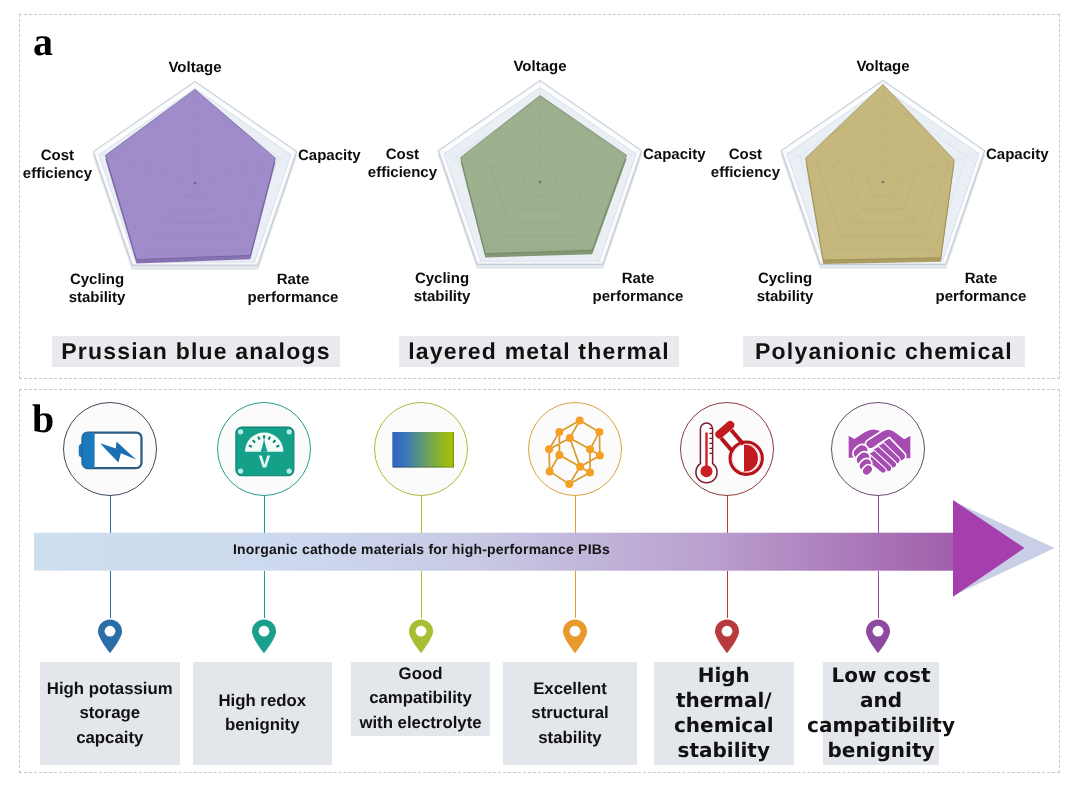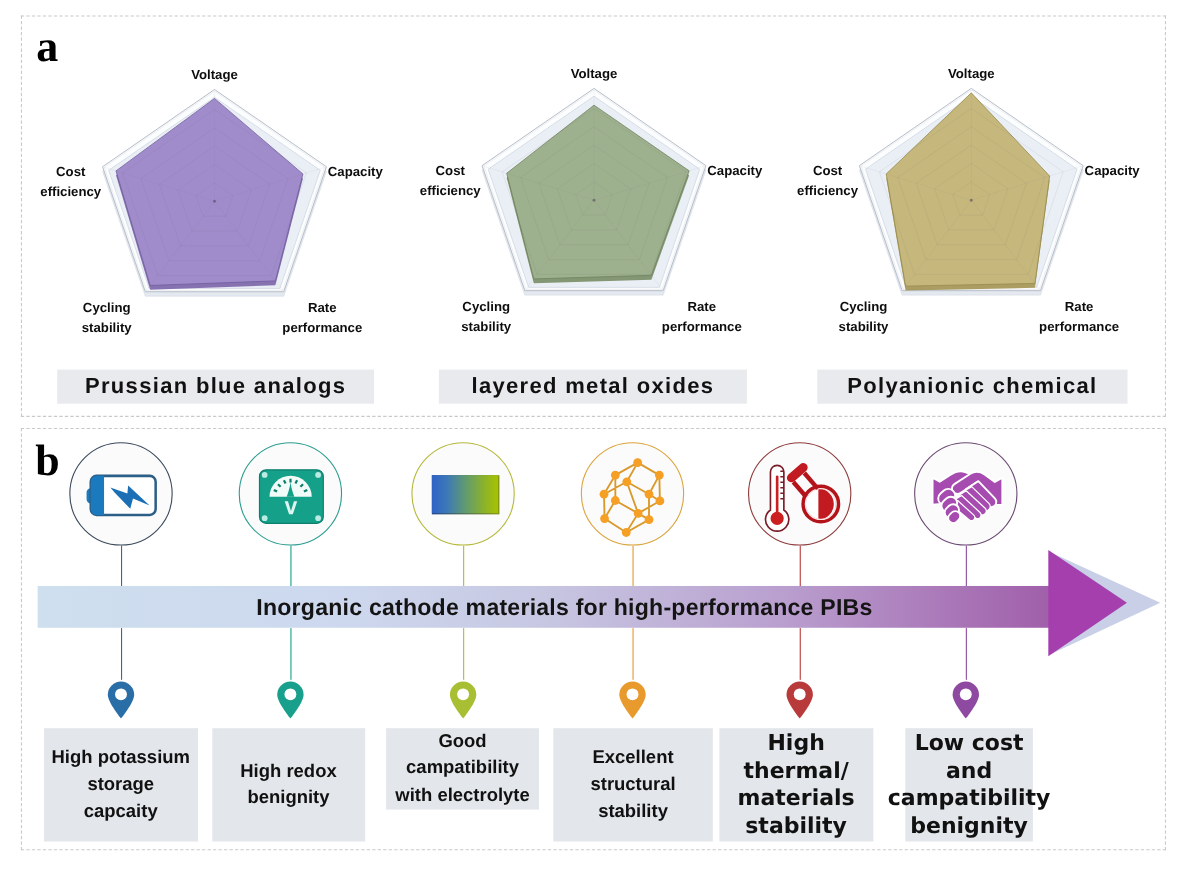--- a/index.html
+++ b/index.html
@@ -3,29 +3,29 @@
 <meta charset="utf-8">
 <style>
   html,body{margin:0;padding:0;}
   *{-webkit-font-smoothing:antialiased;text-rendering:geometricPrecision;}
   body{width:1080px;height:797px;background:#ffffff;font-family:"Liberation Sans",sans-serif;position:relative;overflow:hidden;}
   .panel{position:absolute;border:1px dashed #c9c9c9;box-sizing:border-box;}
   #panel-a{left:19px;top:14px;width:1041px;height:365px;}
   #panel-b{left:19px;top:389px;width:1041px;height:384px;}
   .panel-letter{position:absolute;font-family:"Liberation Serif",serif;font-weight:bold;font-size:40px;color:#000;line-height:40px;}
   .radar{position:absolute;}
-  .radar-label{position:absolute;font-size:12px;font-weight:bold;color:#0d0d0d;line-height:18px;text-align:center;white-space:nowrap;}
-  .radar-title{position:absolute;background:#e8eaed;font-size:20px;font-weight:bold;color:#111;text-align:center;letter-spacing:1.2px;display:flex;align-items:center;justify-content:center;}
+  .radar-label{position:absolute;font-size:15px;font-weight:bold;color:#0d0d0d;line-height:18px;text-align:center;white-space:nowrap;}
+  .radar-title{position:absolute;background:#e8eaed;font-size:23px;font-weight:bold;color:#111;text-align:center;letter-spacing:1.2px;display:flex;align-items:center;justify-content:center;}
   .icon-circle{position:absolute;border-radius:50%;background:#fbfbfc;box-sizing:border-box;}
   .stem{position:absolute;width:1px;}
   .pin{position:absolute;}
   .info-box{position:absolute;background:#e3e6ea;display:flex;align-items:center;justify-content:center;text-align:center;font-size:16.8px;font-weight:bold;color:#111;line-height:24.5px;}
   .banner{position:absolute;}
   .info-box.alt-font{font-family:"DejaVu Sans",sans-serif;font-size:20px;line-height:25px;}
-  .banner-text{position:absolute;font-size:21px;font-weight:bold;color:#141414;white-space:nowrap;letter-spacing:0.20px;}
+  .banner-text{position:absolute;font-size:14px;font-weight:bold;color:#141414;white-space:nowrap;letter-spacing:0.20px;}
 </style>
 </head>
 <body>
 
 <div class="panel" id="panel-a">
   <span class="panel-letter" style="left:13px;top:7px">a</span>
   <div id="radars">
       <svg class="radar" width="260" height="260" viewBox="0 0 260 260" style="left: 45px; top: 38px;">
         <polygon points="130.00,32.35 231.76,102.59 192.89,216.24 67.11,216.24 28.24,102.59" fill="#e4e9f0" stroke="#d9dfe7" stroke-width="0.7"></polygon>
         <polygon points="130.00,28.35 231.76,98.59 192.89,212.24 67.11,212.24 28.24,98.59" fill="#fcfdfe" stroke="#b4bdc8" stroke-width="0.9"></polygon>
@@ -68,21 +68,21 @@
         <line x1="130" y1="130" x2="191.95" y2="211.00" stroke="#6b6478" stroke-width="0.6" opacity="0.10"></line>
         <line x1="130" y1="130" x2="68.05" y2="211.00" stroke="#6b6478" stroke-width="0.6" opacity="0.10"></line>
         <line x1="130" y1="130" x2="29.76" y2="99.06" stroke="#6b6478" stroke-width="0.6" opacity="0.10"></line>
         <circle cx="130" cy="130" r="1.3" fill="#4c4459" opacity="0.55"></circle>
       </svg>
       <div class="radar-label" style="left: 520px; top: 43px; transform: translateX(-50%);">Voltage</div>
       <div class="radar-label" style="left: 623px; top: 131px; transform: translateX(0px);">Capacity</div>
       <div class="radar-label" style="left: 618px; top: 255px; transform: translateX(-50%);">Rate<br>performance</div>
       <div class="radar-label" style="left: 422px; top: 255px; transform: translateX(-50%);">Cycling<br>stability</div>
       <div class="radar-label" style="left: 417px; top: 131px; transform: translateX(-100%);">Cost<br>efficiency</div>
-      <div class="radar-title" style="left: 379px; top: 321px; width: 280px; height: 31px;">layered metal oxides</div>
+      <div class="radar-title" style="left: 379px; top: 321px; width: 280px; height: 31px;">layered metal thermal</div>
       <svg class="radar" width="260" height="260" viewBox="0 0 260 260" style="left: 733px; top: 37px;">
         <polygon points="130.00,32.35 231.76,102.59 192.89,216.24 67.11,216.24 28.24,102.59" fill="#e4e9f0" stroke="#d9dfe7" stroke-width="0.7"></polygon>
         <polygon points="130.00,28.35 231.76,98.59 192.89,212.24 67.11,212.24 28.24,98.59" fill="#fcfdfe" stroke="#b4bdc8" stroke-width="0.9"></polygon>
         <polygon points="130.00,35.44 226.17,101.82 189.43,209.21 70.57,209.21 33.83,101.82" fill="#eaeff6" stroke="#cfd7e1" stroke-width="0.7"></polygon>
         <polygon points="130.00,36.42 201.23,112.01 187.86,209.66 70.25,212.12 52.66,110.13" fill="rgb(172,158,98)" stroke="none"></polygon>
         <polygon points="130.00,32.42 201.23,108.01 187.86,205.66 70.25,208.12 52.66,106.13" fill="#c6b87c" stroke="rgb(150,136,76)" stroke-width="0.7"></polygon>
         <polygon points="130.00,29.87 230.24,99.06 191.95,211.00 68.05,211.00 29.76,99.06" fill="none" stroke="#6b6478" stroke-width="0.6" opacity="0.15"></polygon>
         <polygon points="130.00,46.56 213.53,104.22 181.62,197.50 78.38,197.50 46.47,104.22" fill="none" stroke="#6b6478" stroke-width="0.6" opacity="0.15"></polygon>
         <polygon points="130.00,63.25 196.82,109.37 171.30,184.00 88.70,184.00 63.18,109.37" fill="none" stroke="#6b6478" stroke-width="0.6" opacity="0.15"></polygon>
         <polygon points="130.00,79.94 180.12,114.53 160.97,170.50 99.03,170.50 79.88,114.53" fill="none" stroke="#6b6478" stroke-width="0.6" opacity="0.15"></polygon>
@@ -216,21 +216,21 @@
             <circle cx="51.1" cy="63.7" r="4.0"></circle>
  <circle cx="20.6" cy="68.4" r="4.0"></circle>
             <circle cx="61.0" cy="69.4" r="4.0"></circle>
             <circle cx="40.3" cy="81.1" r="4.0"></circle>
  </g>
         </svg></div>
       <div class="pin" style="left: 540.5px; top: 228px;"><svg width="28" height="36" viewBox="0 0 28 36">
           <path d="M14 35.2 C14 35.2 2 20.6 2 13.6 A12 12 0 0 1 26 13.6 C26 20.6 14 35.2 14 35.2 Z" fill="#e89a2c"></path>
           <circle cx="14" cy="13.2" r="5.4" fill="#ffffff"></circle>
         </svg></div>
-      <div class="info-box" style="left: 483px; top: 271.5px; width: 145px; height: 103.5px;">
+      <div class="info-box" style="left: 483px; top: 271.5px; width: 134px; height: 103.5px;">
         <div>
           <div>Excellent</div>
           <div>structural</div>
           <div>stability</div>
         </div>
       </div>
       <div class="stem" style="left: 706.5px; top: 105.5px; height: 37.5px; background: rgb(185, 58, 58);"></div>
       <div class="stem" style="left: 706.5px; top: 181px; height: 47px; background: rgb(185, 58, 58);"></div>
       <div class="icon-circle" style="left: 659.5px; top: 11.5px; width: 94px; height: 94px; border: 1px solid rgb(142, 59, 59);"><svg class="ic" width="94" height="94" viewBox="0 0 94 94">
  <g>
@@ -255,21 +255,21 @@
   <rect x="32.6" y="22.6" width="22.4" height="8.2" rx="4.1" fill="#c11a20" transform="rotate(-41 43.8 26.7)"></rect>
  </g>
  </svg></div>
       <div class="pin" style="left: 692.5px; top: 228px;"><svg width="28" height="36" viewBox="0 0 28 36">
           <path d="M14 35.2 C14 35.2 2 20.6 2 13.6 A12 12 0 0 1 26 13.6 C26 20.6 14 35.2 14 35.2 Z" fill="#b93a3a"></path>
           <circle cx="14" cy="13.2" r="5.4" fill="#ffffff"></circle>
         </svg></div>
       <div class="info-box alt-font" style="left: 633.5px; top: 271.5px; width: 140.5px; height: 103.5px;">
         <div>
           <div>High thermal/</div>
-          <div>materials</div>
+          <div>chemical</div>
           <div>stability</div>
         </div>
       </div>
       <div class="stem" style="left: 858px; top: 105.5px; height: 37.5px; background: rgb(142, 74, 160);"></div>
       <div class="stem" style="left: 858px; top: 181px; height: 47px; background: rgb(142, 74, 160);"></div>
       <div class="icon-circle" style="left: 811px; top: 11.5px; width: 94px; height: 94px; border: 1px solid rgb(107, 74, 114);"><svg class="ic" width="94" height="94" viewBox="0 0 94 94">
  <g fill="#a64cb0" stroke="#ffffff" stroke-width="1.7" stroke-linejoin="round">
 
   <path d="M15.8 31.3 L22.3 35.0 L31.8 28.8 C36.6 25.8 41.2 24.7 45.4 26.3
            L52.4 29.0 L38.6 37.9 C35.3 40.0 34.4 44.3 36.6 47.6

